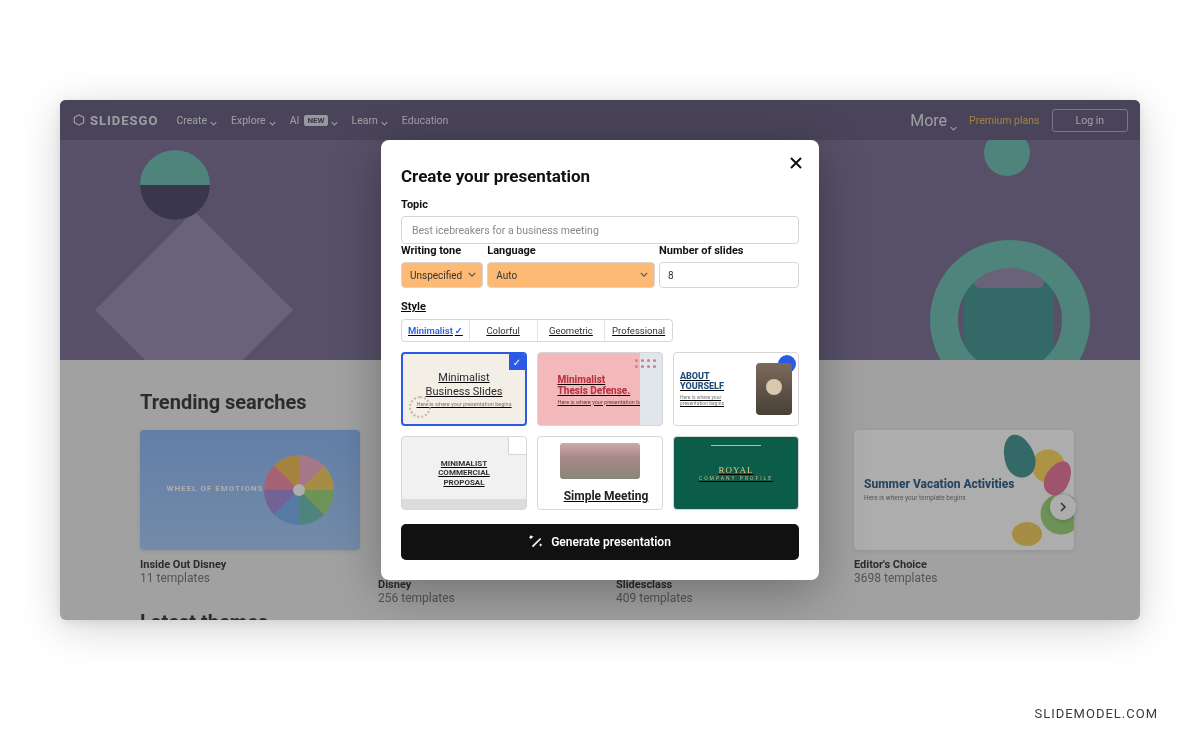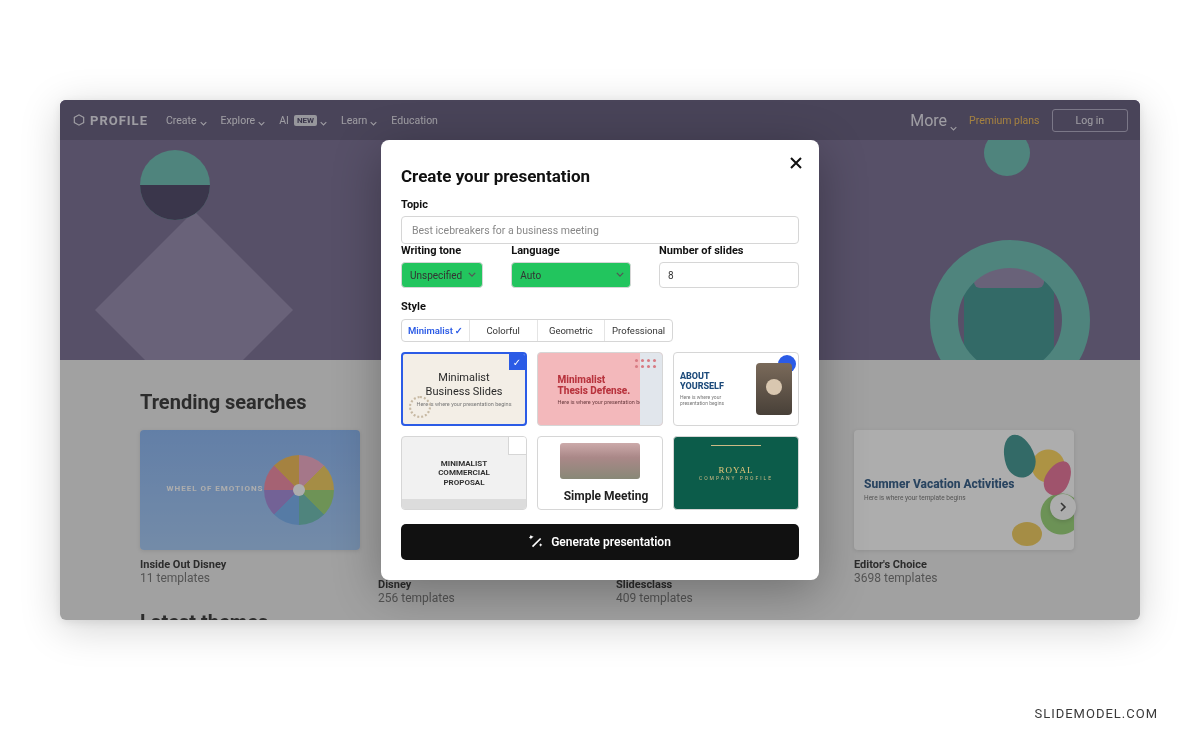--- a/index.html
+++ b/index.html
@@ -51,26 +51,26 @@
   .nav-next { position:absolute; right:64px; top:394px; width:26px; height:26px; border-radius:50%; background:#fff; box-shadow:0 1px 4px rgba(0,0,0,0.2); display:flex; align-items:center; justify-content:center; cursor:pointer;}
   
   .overlay { position:absolute; inset:0; background:rgba(60,60,60,0.42); }
   
   .modal { position:absolute; left:50%; top:50%; transform:translate(-50%,-50%); width:438px; background:#fff; border-radius:8px; box-shadow:0 12px 48px rgba(0,0,0,0.3); padding:26px 20px 20px;}
   .modal-close { position:absolute; right:12px; top:12px; width:22px; height:22px; cursor:pointer; display:flex; align-items:center; justify-content:center;}
   .modal h2 { font-size:17px; font-weight:700; color:#111; margin-bottom:12px;}
   .field-label { font-size:11px; font-weight:700; color:#111; margin-bottom:5px;}
   .text-input { width:100%; border:1px solid #d6d6d6; border-radius:4px; height:28px; padding:0 10px; font-size:10.5px; color:#333;}
   .text-input::placeholder { color:#888; }
-  .row3 { display:flex; gap:28px; margin-top:0;}
+  .row3 { display:flex; gap:4px; margin-top:0;}
   .col { display:flex; flex-direction:column;}
   .col-a { flex:0 0 76px;}
   .col-b { flex:1;}
   .col-c { flex:0 0 140px;}
-  .select { position:relative; width:100%; border:1px solid #d6d6d6; border-radius:4px; height:26px; padding:0 20px 0 8px; font-size:10px; color:#333; display:flex; align-items:center; background:#22c55e; cursor:pointer;}
+  .select { position:relative; width:100%; border:1px solid #d6d6d6; border-radius:4px; height:26px; padding:0 20px 0 8px; font-size:10px; color:#333; display:flex; align-items:center; background:#fdba74; cursor:pointer;}
   .select .caret { position:absolute; right:6px; top:50%; transform:translateY(-50%);}
   .num-input { width:100%; border:1px solid #d6d6d6; border-radius:4px; height:26px; padding:0 8px; font-size:10px; color:#333;}
   .style-tabs { display:flex; border:1px solid #d6d6d6; border-radius:4px; overflow:hidden; margin-top:6px; width:272px;}
   .style-tab { flex:1; text-align:center; font-size:9.5px; color:#333; padding:5px 0; cursor:pointer; border-right:1px solid #e4e4e4;}
   .style-tab:last-child { border-right:none;}
   .style-tab.active { color:#2b5be6; font-weight:600;}
   .style-tab .check { color:#2b5be6; font-weight:700; margin-left:2px;}
   .thumb-grid { display:grid; grid-template-columns:repeat(3, 1fr); gap:10px; margin-top:10px;}
   .thumb { position:relative; height:74px; border:1px solid #d6d6d6; border-radius:4px; overflow:hidden; cursor:pointer; display:flex; align-items:center; justify-content:center; background:#fff;}
   .thumb.selected { border:2px solid #2b5be6;}
@@ -118,21 +118,21 @@
     <div class="stack"></div>
     <div class="stack2"></div>
     <div class="ring"></div>
   </div>
 
   <div class="topbar">
     <div class="logo">
       <svg width="14" height="14" viewBox="0 0 24 24">
           <path fill="#e6e4ee" d="M12 2l9 5v10l-9 5-9-5V7l9-5zm0 2.3L5 8v8l7 3.7L19 16V8l-7-3.7z"></path>
         </svg>
-      <span>PROFILE</span>
+      <span>SLIDESGO</span>
     </div>
     <div class="nav">
       <div class="nav-item">
           <span>Create</span>
           <span class="chev"><svg viewBox="0 0 10 10">
               <path d="M1 3l4 4 4-4" stroke="#e6e4ee" stroke-width="1.5" fill="none"></path>
             </svg></span>
         </div>
       <div class="nav-item">
           <span>Explore</span>
@@ -249,21 +249,21 @@
                 <path d="M1 3l4 4 4-4" stroke="#555" stroke-width="1.5" fill="none"></path>
               </svg></span>
         </div>
       </div>
       <div class="col col-c">
         <div class="field-label">Number of slides</div>
         <input class="num-input" value="8" style="">
       </div>
     </div>
 
-    <div style="margin-top:12px;">
+    <div style="margin-top:12px;text-decoration:underline;">
       <div class="field-label">Style</div>
       <div class="style-tabs">
         <div class="style-tab active"><span>Minimalist</span><span class="check">✓</span></div>
         <div class="style-tab">Colorful</div>
         <div class="style-tab">Geometric</div>
         <div class="style-tab">Professional</div>
       </div>
 
       <div class="thumb-grid">
         <div class="thumb th1 selected">

